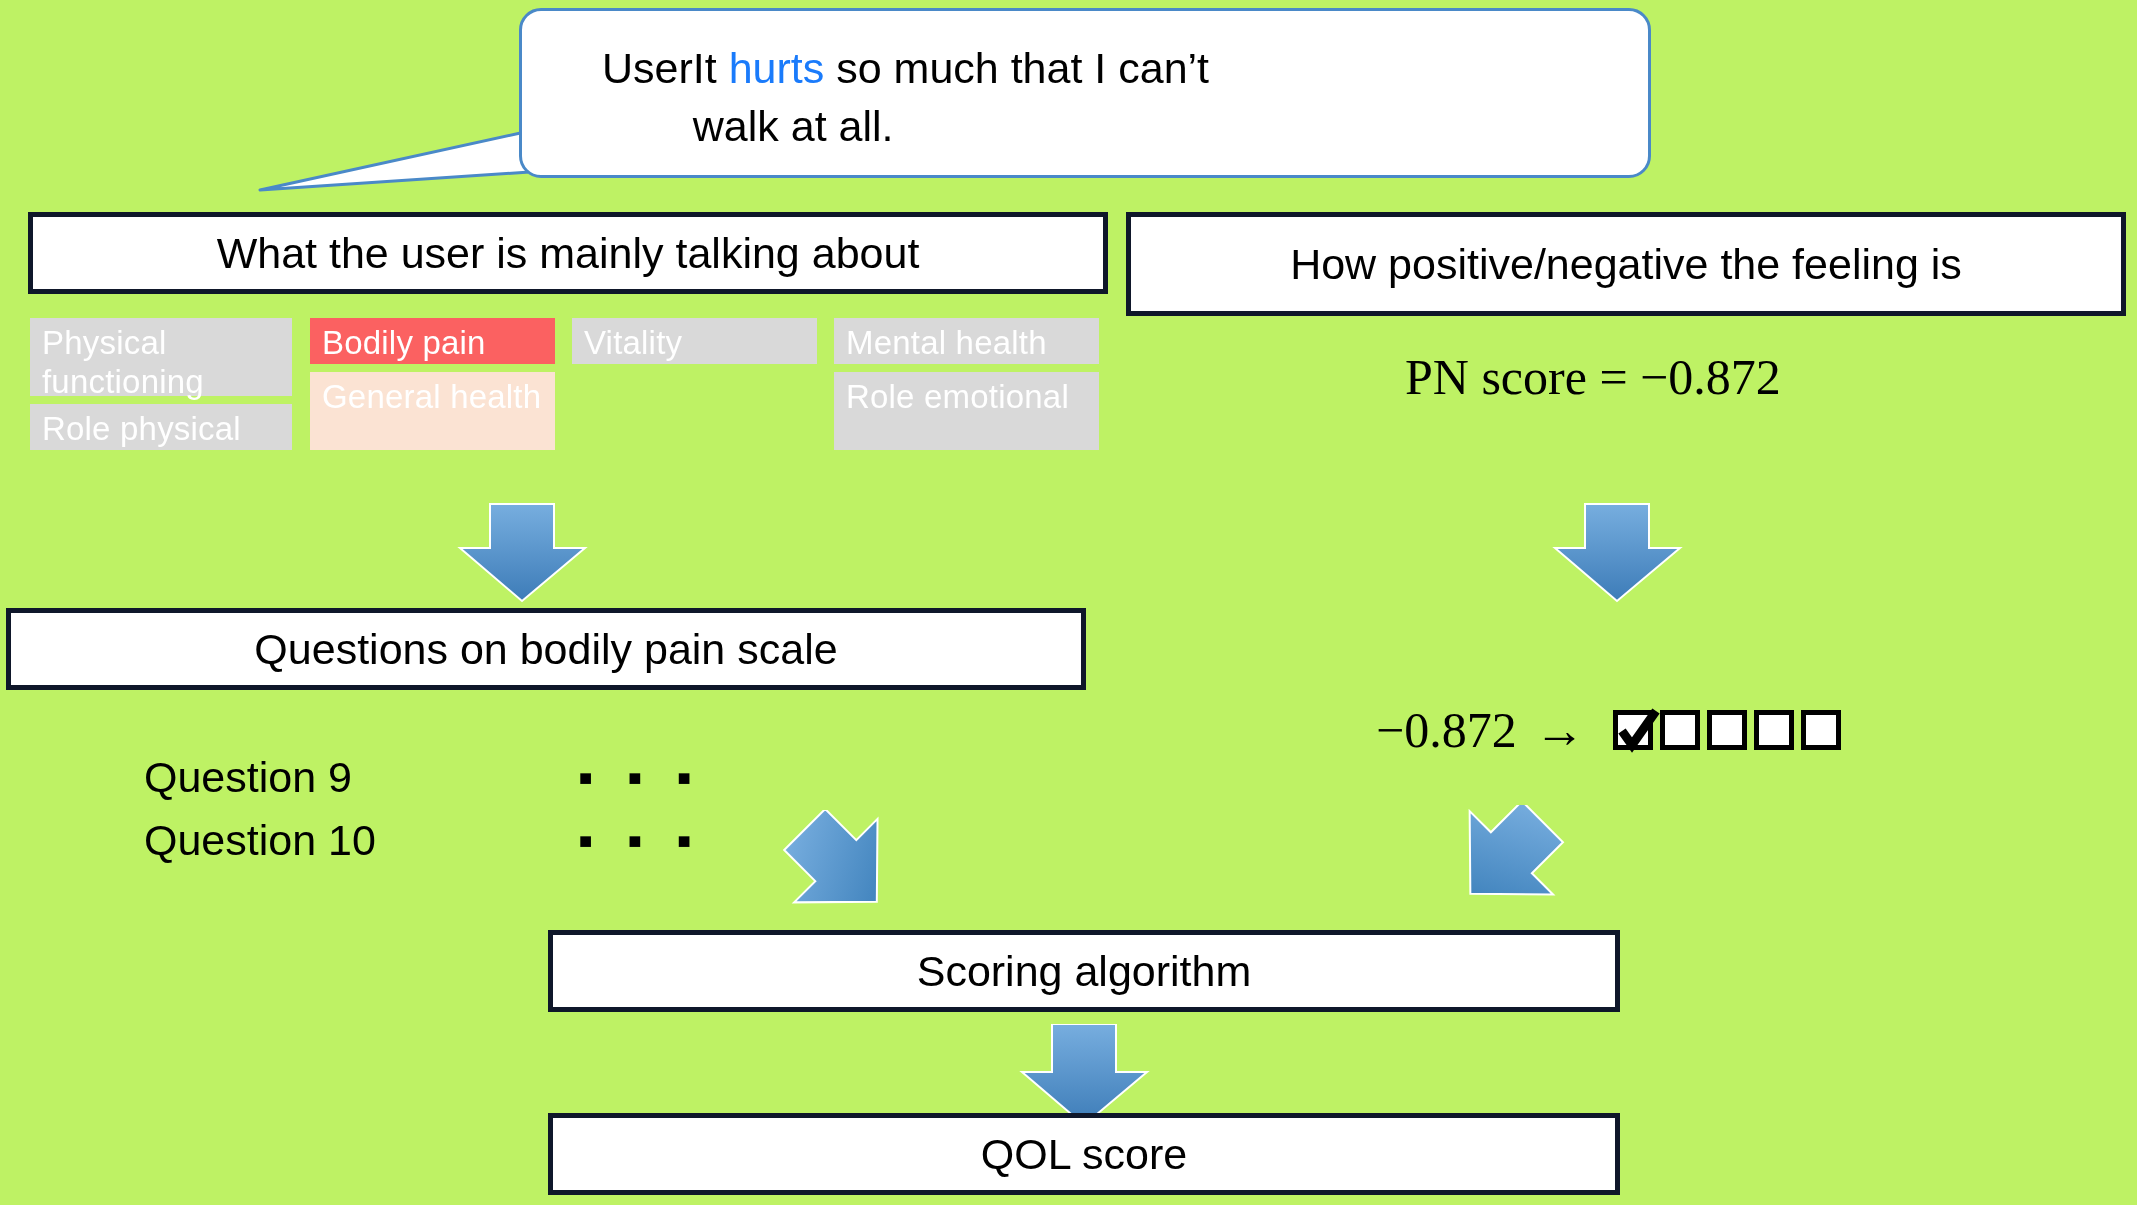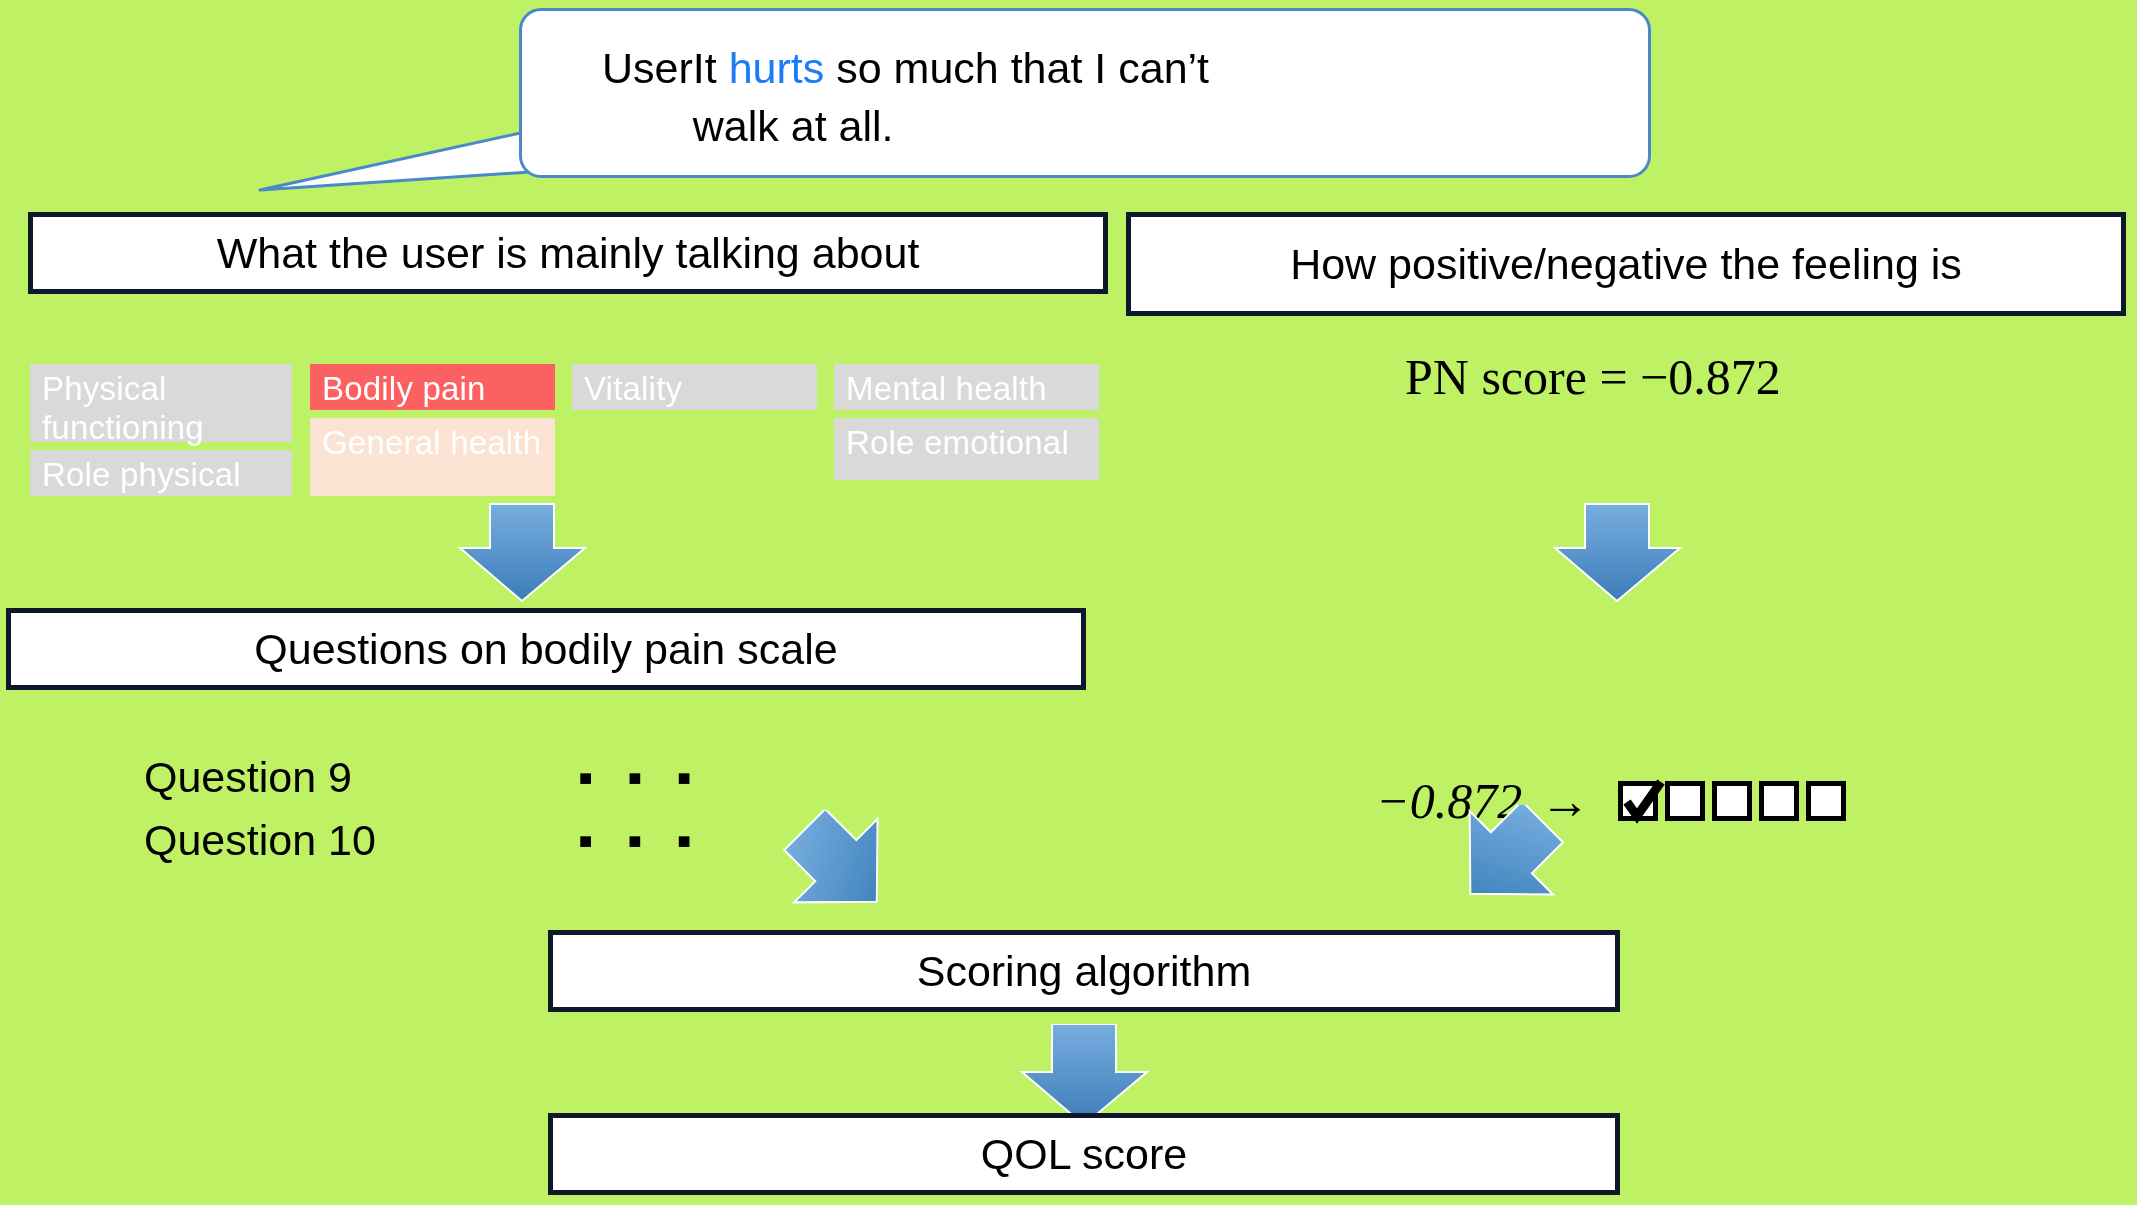--- a/index.html
+++ b/index.html
@@ -41,21 +41,21 @@
     background:#ffffff;
     box-sizing:border-box;
     display:flex; align-items:center; justify-content:center;
     color:#000;
     font-size:43px;
     text-align:center;
   }
   .obox span{display:block;}
 
   
-  .tiles{position:absolute; left:30px; top:318px; width:1075px; height:170px;margin-top:46px;}
+  .tiles{position:absolute; left:30px; top:318px; width:1075px; height:170px;}
   .tile{
     position:absolute;
     box-sizing:border-box;
     color:#ffffff;
     font-size:33px;
     line-height:1.18;
     padding:6px 12px 0 12px;
     letter-spacing:.2px;
   }
 
@@ -135,21 +135,21 @@
 
     <div class="tile" style="left:542px; top:0px; width:245px; height:46px; background:#d9d9d9;">
       <span>Vitality</span>
     </div>
 
 
     <div class="tile" style="left:804px; top:0px; width:265px; height:46px; background:#d9d9d9;">
       <span>Mental health</span>
     </div>
 
-    <div class="tile" style="left:804px; top:54px; width:265px; height:62px; background:#d9d9d9;">
+    <div class="tile" style="left:804px; top:54px; width:265px; height:78px; background:#d9d9d9;">
       <span>Role emotional</span>
     </div>
   </div>
 
   <div class="plaintext serifmath pn-score" style="left:1405px; top:348px;">PN score = −0.872</div>
 
   <div style="position:absolute; left:450px; top:500px; width:150px; height:105px;">
     <svg width="150" height="105" viewBox="0 0 150 105">
       <defs>
         <linearGradient id="gvert1" x1="0" y1="0" x2="0" y2="1">
@@ -177,21 +177,21 @@
     <span>Questions on bodily pain scale</span>
   </div>
 
 
   <div class="plaintext qlabel" style="left:144px; top:755px;text-align:right;">Question 9</div>
   <div class="plaintext dots" style="left:578px; top:755px;">▪ ▪ ▪</div>
 
   <div class="plaintext qlabel" style="left:144px; top:818px;">Question 10</div>
   <div class="plaintext dots" style="left:578px; top:818px;">▪ ▪ ▪</div>
 
-  <div class="plaintext conv-line" style="left:1376px; top:772px;font-style:italic;">
+  <div class="plaintext conv-line" style="left:1376px; top:701px;">
     <span class="serifmath">−0.872</span>
     <span class="serifmath">→</span>
     <span class="cbrow">
       <span class="cb checked">
         <svg width="48" height="52" viewBox="0 0 48 52">
           <path d="M8 28 L18 42 L42 8" stroke="#000" stroke-width="9" fill="none" stroke-linecap="butt"></path>
         </svg>
       </span>
       <span class="cb"></span>
       <span class="cb"></span>

